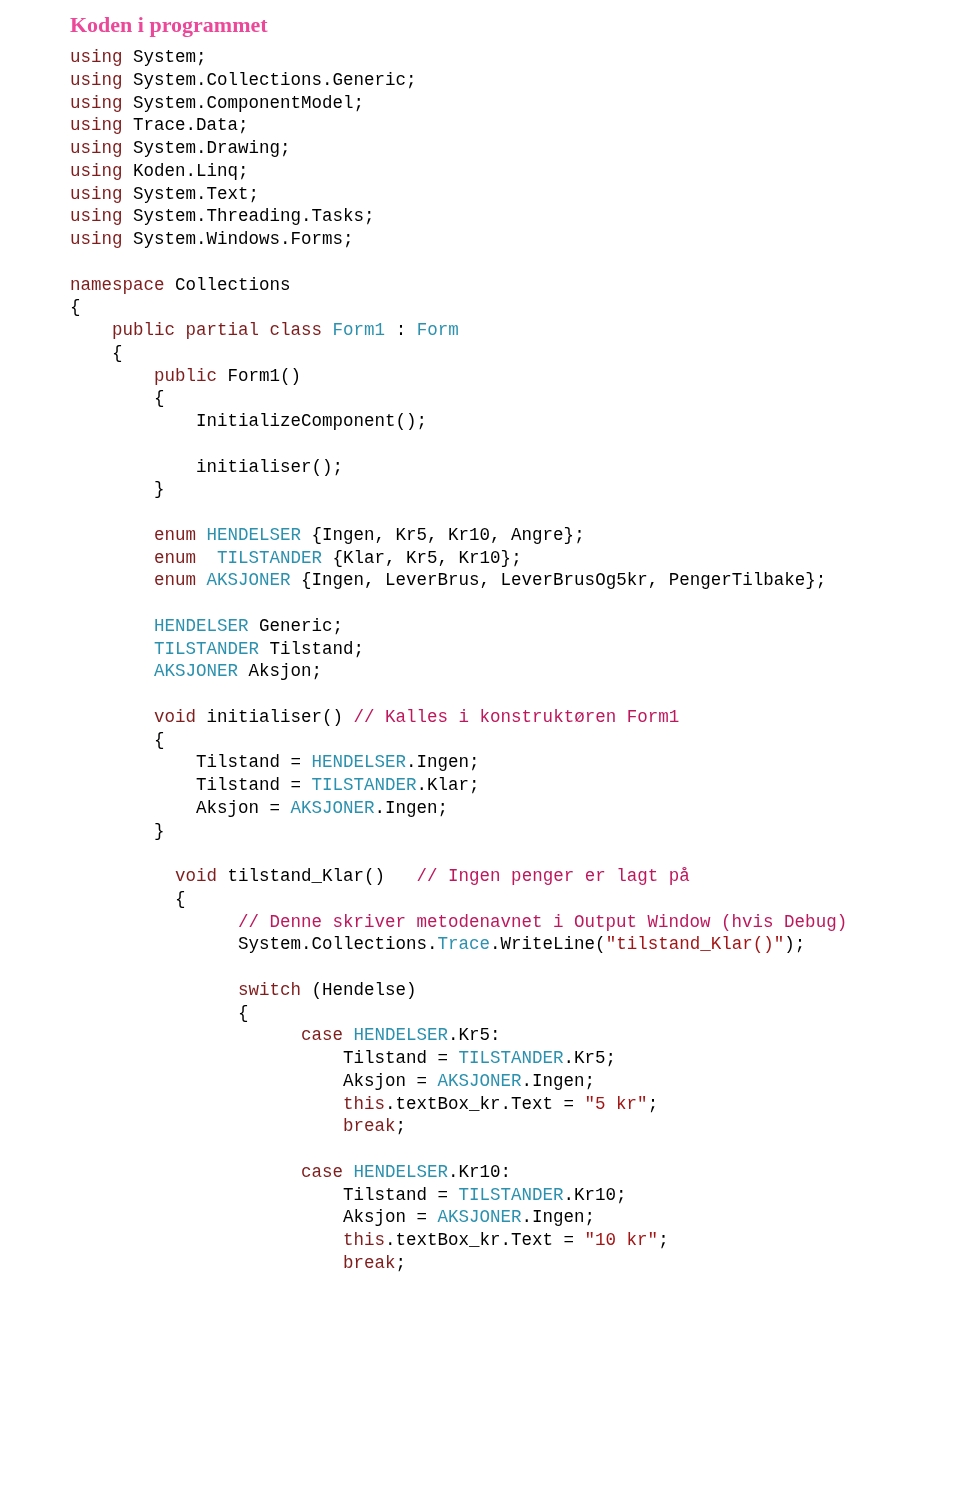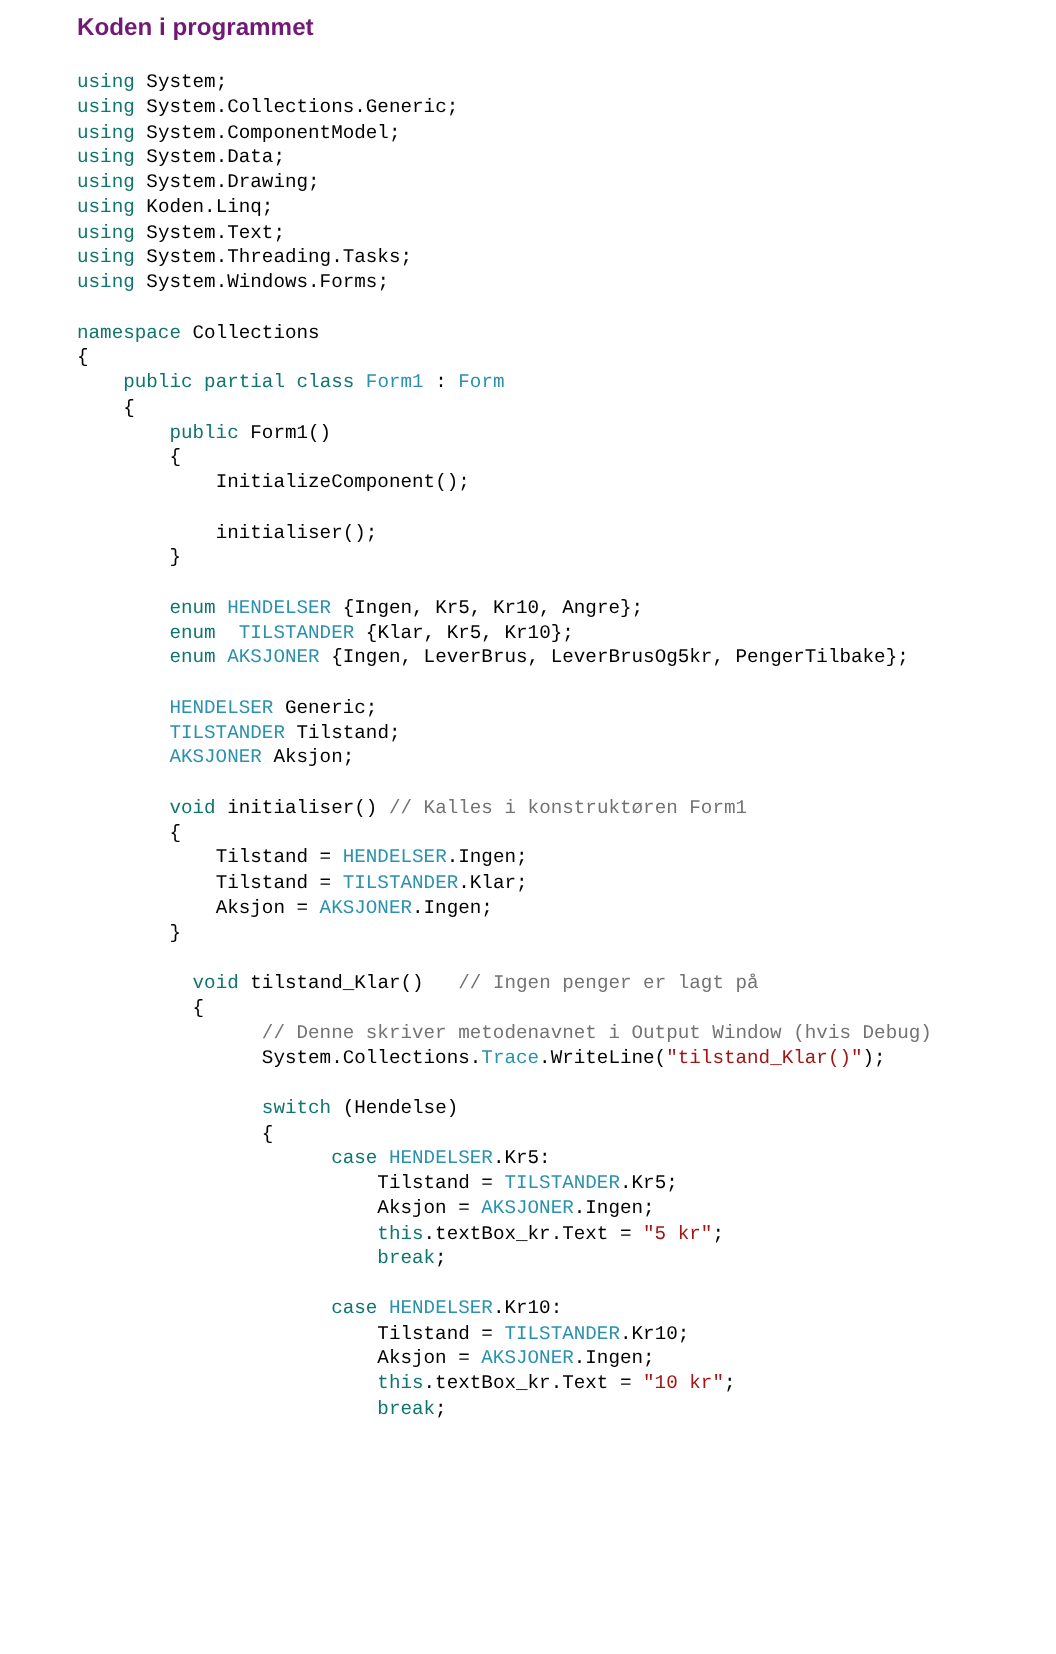--- a/index.html
+++ b/index.html
@@ -5,47 +5,47 @@
     body {
       margin: 0;
       padding: 12px 70px 12px 70px;
       font-family: Cambria, Georgia, serif;
       background: #ffffff;
       color: #000;
       width: 960px;
       box-sizing: border-box;
     }
     .section-title {
-      color: #701a75;
+      color: #ec4899;
       font-weight: bold;
       font-size: 22px;
-      margin-bottom: 26px;
-      font-family: Liberation Sans, sans-serif;
+      margin-bottom: 8px;
+      font-family: Liberation Serif, serif;
     }
     .code-block {
       font-family: Consolas, 'Courier New', monospace;
       font-size: 17.5px;
       line-height: 1.3;
       white-space: pre;
       color: #000;
     }
-    .kw-blue { color: #0f766e; }
+    .kw-blue { color: #7f1d1d; }
     .kw-teal { color: #2b91af; }
-    .kw-green { color: #737373; }
+    .kw-green { color: #be185d; }
     .kw-red { color: #a31515; }
   </style>
 </head>
 <body>
 
 <div class="section-title">Koden i programmet</div>
 
 <div class="code-block"><span class="kw-blue">using</span> <span>System</span>;
 <span class="kw-blue">using</span> <span>System.Collections.Generic</span>;
 <span class="kw-blue">using</span> <span>System.ComponentModel</span>;
-<span class="kw-blue">using</span> <span>System.Data</span>;
+<span class="kw-blue">using</span> <span>Trace.Data</span>;
 <span class="kw-blue">using</span> <span>System.Drawing</span>;
 <span class="kw-blue">using</span> <span>Koden.Linq</span>;
 <span class="kw-blue">using</span> <span>System.Text</span>;
 <span class="kw-blue">using</span> <span>System.Threading.Tasks</span>;
 <span class="kw-blue">using</span> <span>System.Windows.Forms</span>;
 
 <span class="kw-blue">namespace</span> <span>Collections</span>
 {
     <span class="kw-blue">public</span> <span class="kw-blue">partial</span> <span class="kw-blue">class</span> <span class="kw-teal">Form1</span> : <span class="kw-teal">Form</span>
     {

